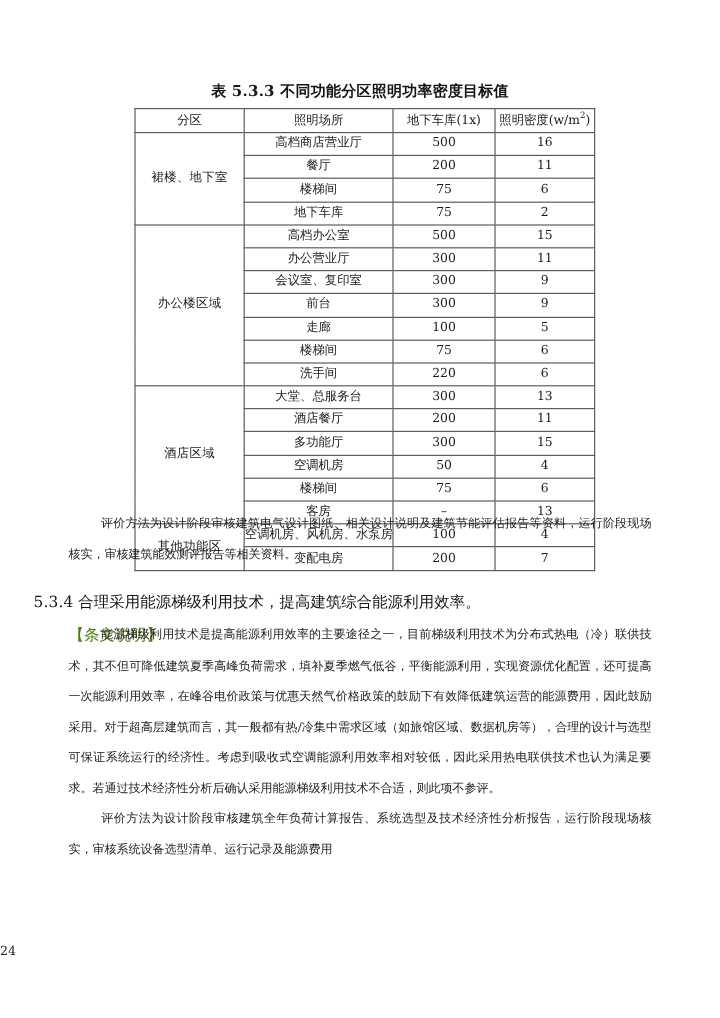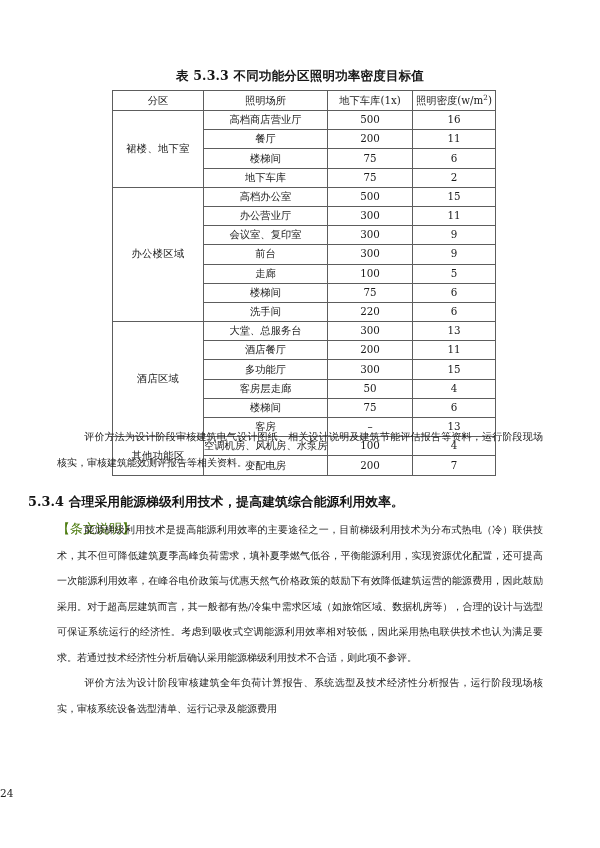--- a/index.html
+++ b/index.html
@@ -93,21 +93,21 @@
   .para .indent { display: inline-block; width: 27px; }
 
   #para-after-table { top: 424px; }
 
   .section-heading {
     position: absolute;
     left: 28px;
     top: 494px;
     width: 540px;
     font-size: 12.8px;
-    font-weight: bold;
+    font-weight: normal;
     color: #141414;
     letter-spacing: 0.1px;
   }
   .clause-label {
     position: absolute;
     left: 57px;
     top: 520px;
     width: 480px;
     font-size: 13px;
     color: #4d7c0f;
@@ -214,21 +214,21 @@
           <td>酒店餐厅</td>
           <td>200</td>
           <td>11</td>
         </tr>
         <tr>
           <td>多功能厅</td>
           <td>300</td>
           <td>15</td>
         </tr>
         <tr>
-          <td>客房层走廊</td>
+          <td>空调机房</td>
           <td>50</td>
           <td>4</td>
         </tr>
         <tr>
           <td>楼梯间</td>
           <td>75</td>
           <td>6</td>
         </tr>
         <tr>
           <td>客房</td>

